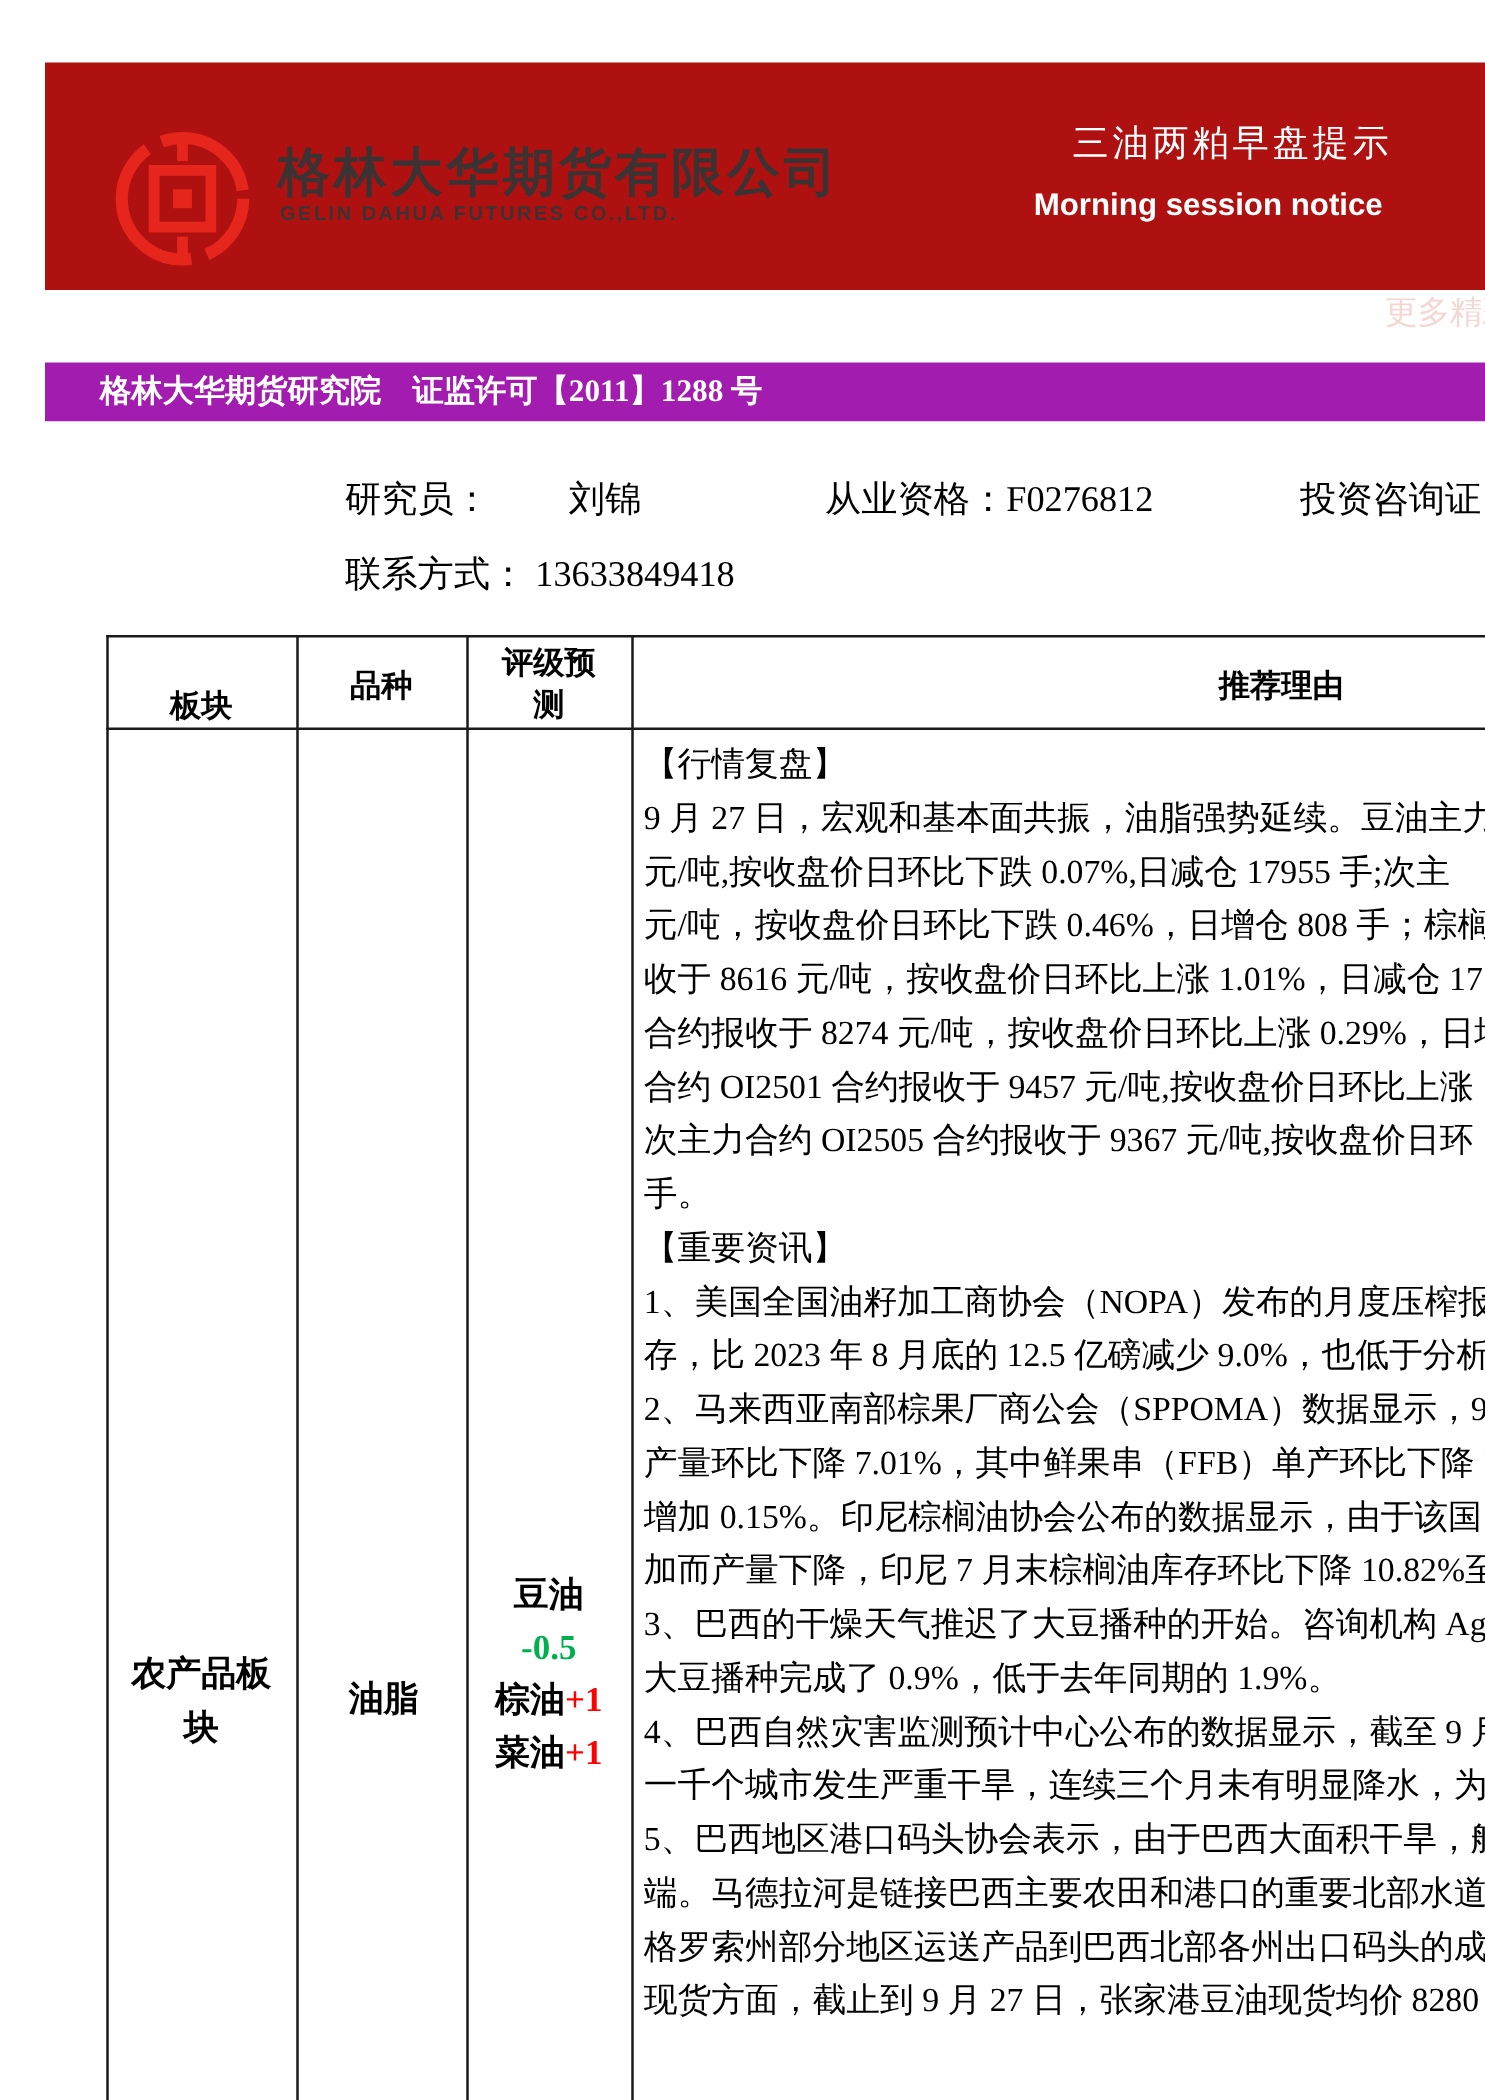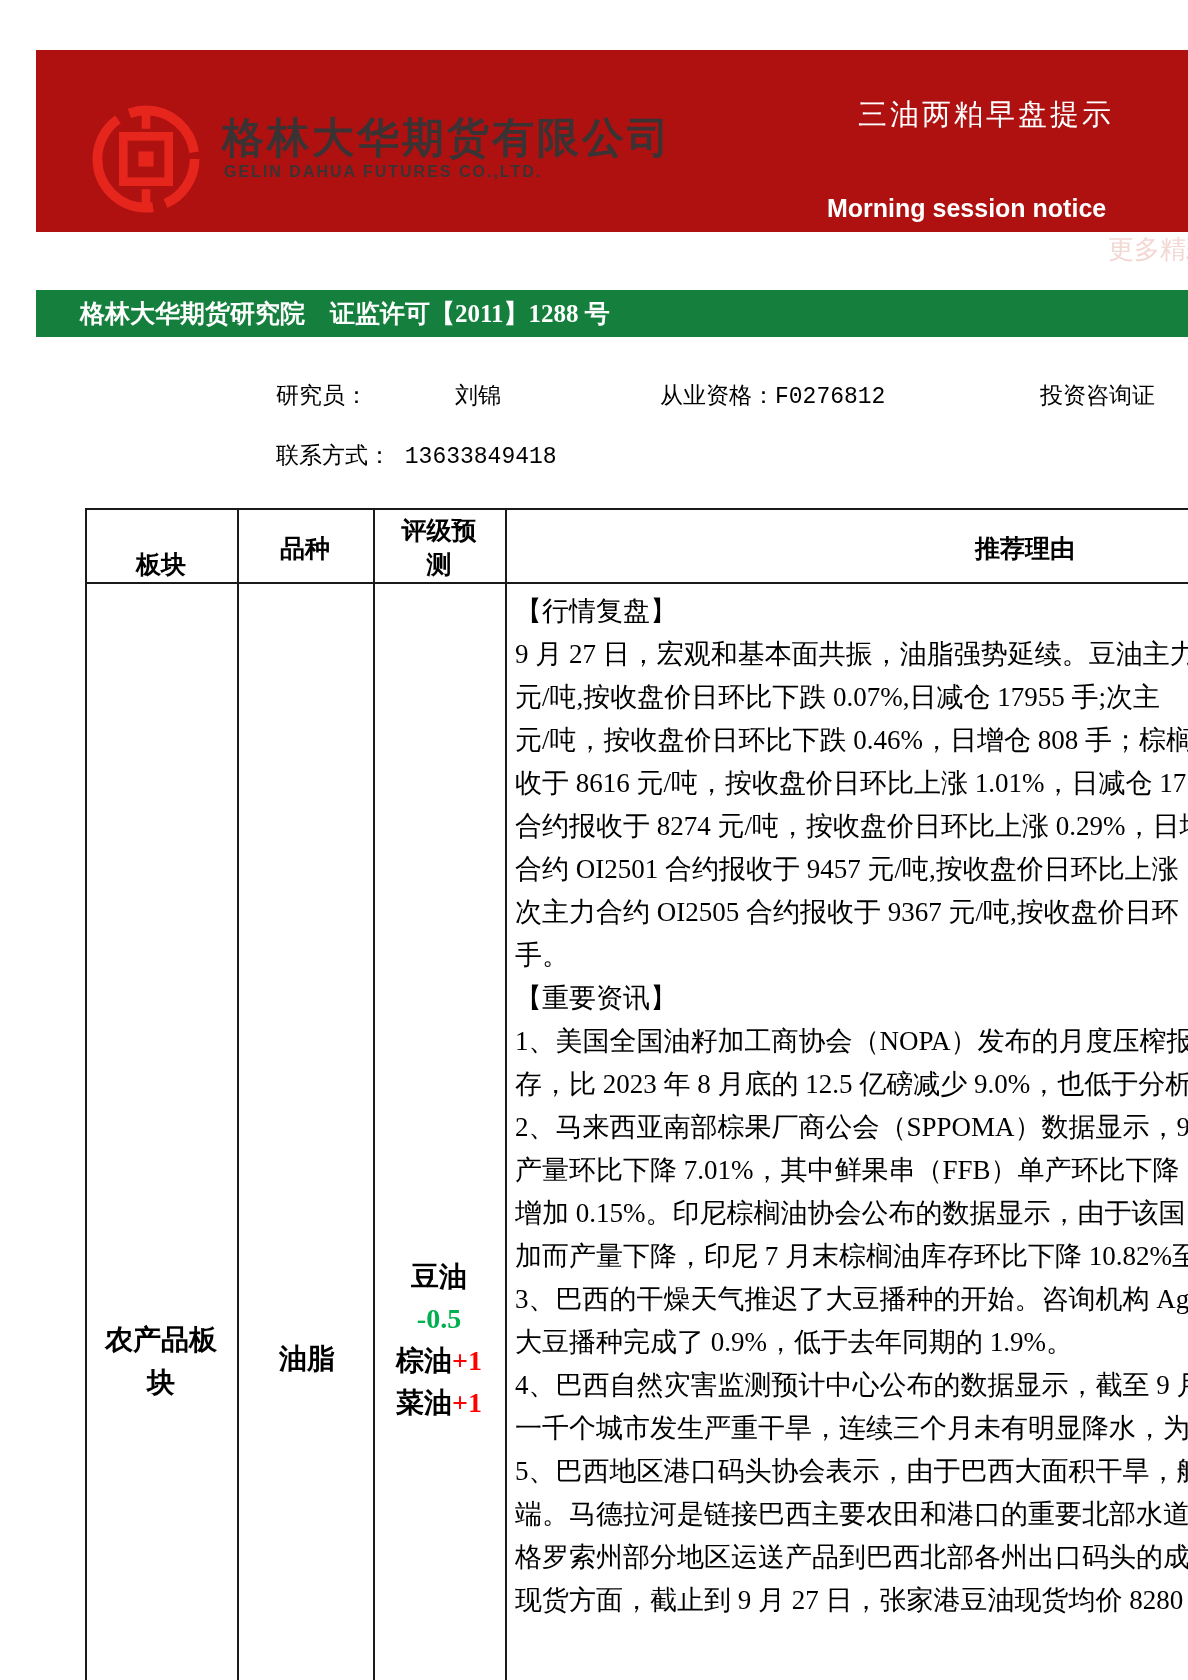--- a/index.html
+++ b/index.html
@@ -18,29 +18,29 @@
     color:#3b3333; font-weight:600; font-family:"Liberation Sans","DejaVu Sans",sans-serif;
     white-space:nowrap;
   }
   .company-en {
     position:absolute; left:188px; top:113px; font-size:16px; letter-spacing:2px;
     color:#3b3333; font-weight:600; font-family:"Liberation Sans","DejaVu Sans",sans-serif;
     white-space:nowrap;
   }
   .title-cn { position:absolute; left:822px; top:45px; font-size:29px; letter-spacing:3px; color:#ffffff; white-space:nowrap; }
   .title-en { position:absolute; left:791px; top:100px; font-size:25px; font-weight:bold; color:#ffffff;
-              font-family:"Liberation Sans","DejaVu Sans",sans-serif; white-space:nowrap;margin-top:44px; }
+              font-family:"Liberation Sans","DejaVu Sans",sans-serif; white-space:nowrap; }
   .more-txt { position:absolute; left:1072px; top:182px; font-size:26px; color:#F2D7D3; white-space:nowrap; }
 
   
-  .credbar { left:36px; top:290px; right:0; height:47px; background:#15803d; position:absolute; }
+  .credbar { left:36px; top:290px; right:0; height:47px; background:#a21caf; position:absolute; }
   .credbar span { position:absolute; left:44px; top:0; line-height:47px; font-size:25px; font-weight:bold; color:#ffffff; white-space:nowrap; }
 
   
-  .res { position:absolute; font-size:23px; color:#000; white-space:nowrap;font-family:Liberation Mono, monospace; }
+  .res { position:absolute; font-size:29px; color:#000; white-space:nowrap; }
 
   
   .hline { position:absolute; border-top:2px solid #1a1a1a; height:0; }
   .vline { position:absolute; border-left:2px solid #1a1a1a; width:0; }
 
   .th { position:absolute; font-size:25px; font-weight:bold; color:#000; text-align:center; }
   .cell { position:absolute; font-weight:bold; color:#000; text-align:center; }
 
   .sector-cell { left:98px; top:1318px; width:126px; font-size:28px; line-height:43px; }
   .variety-cell { left:237px; top:1340px; width:140px; font-size:28px; }

